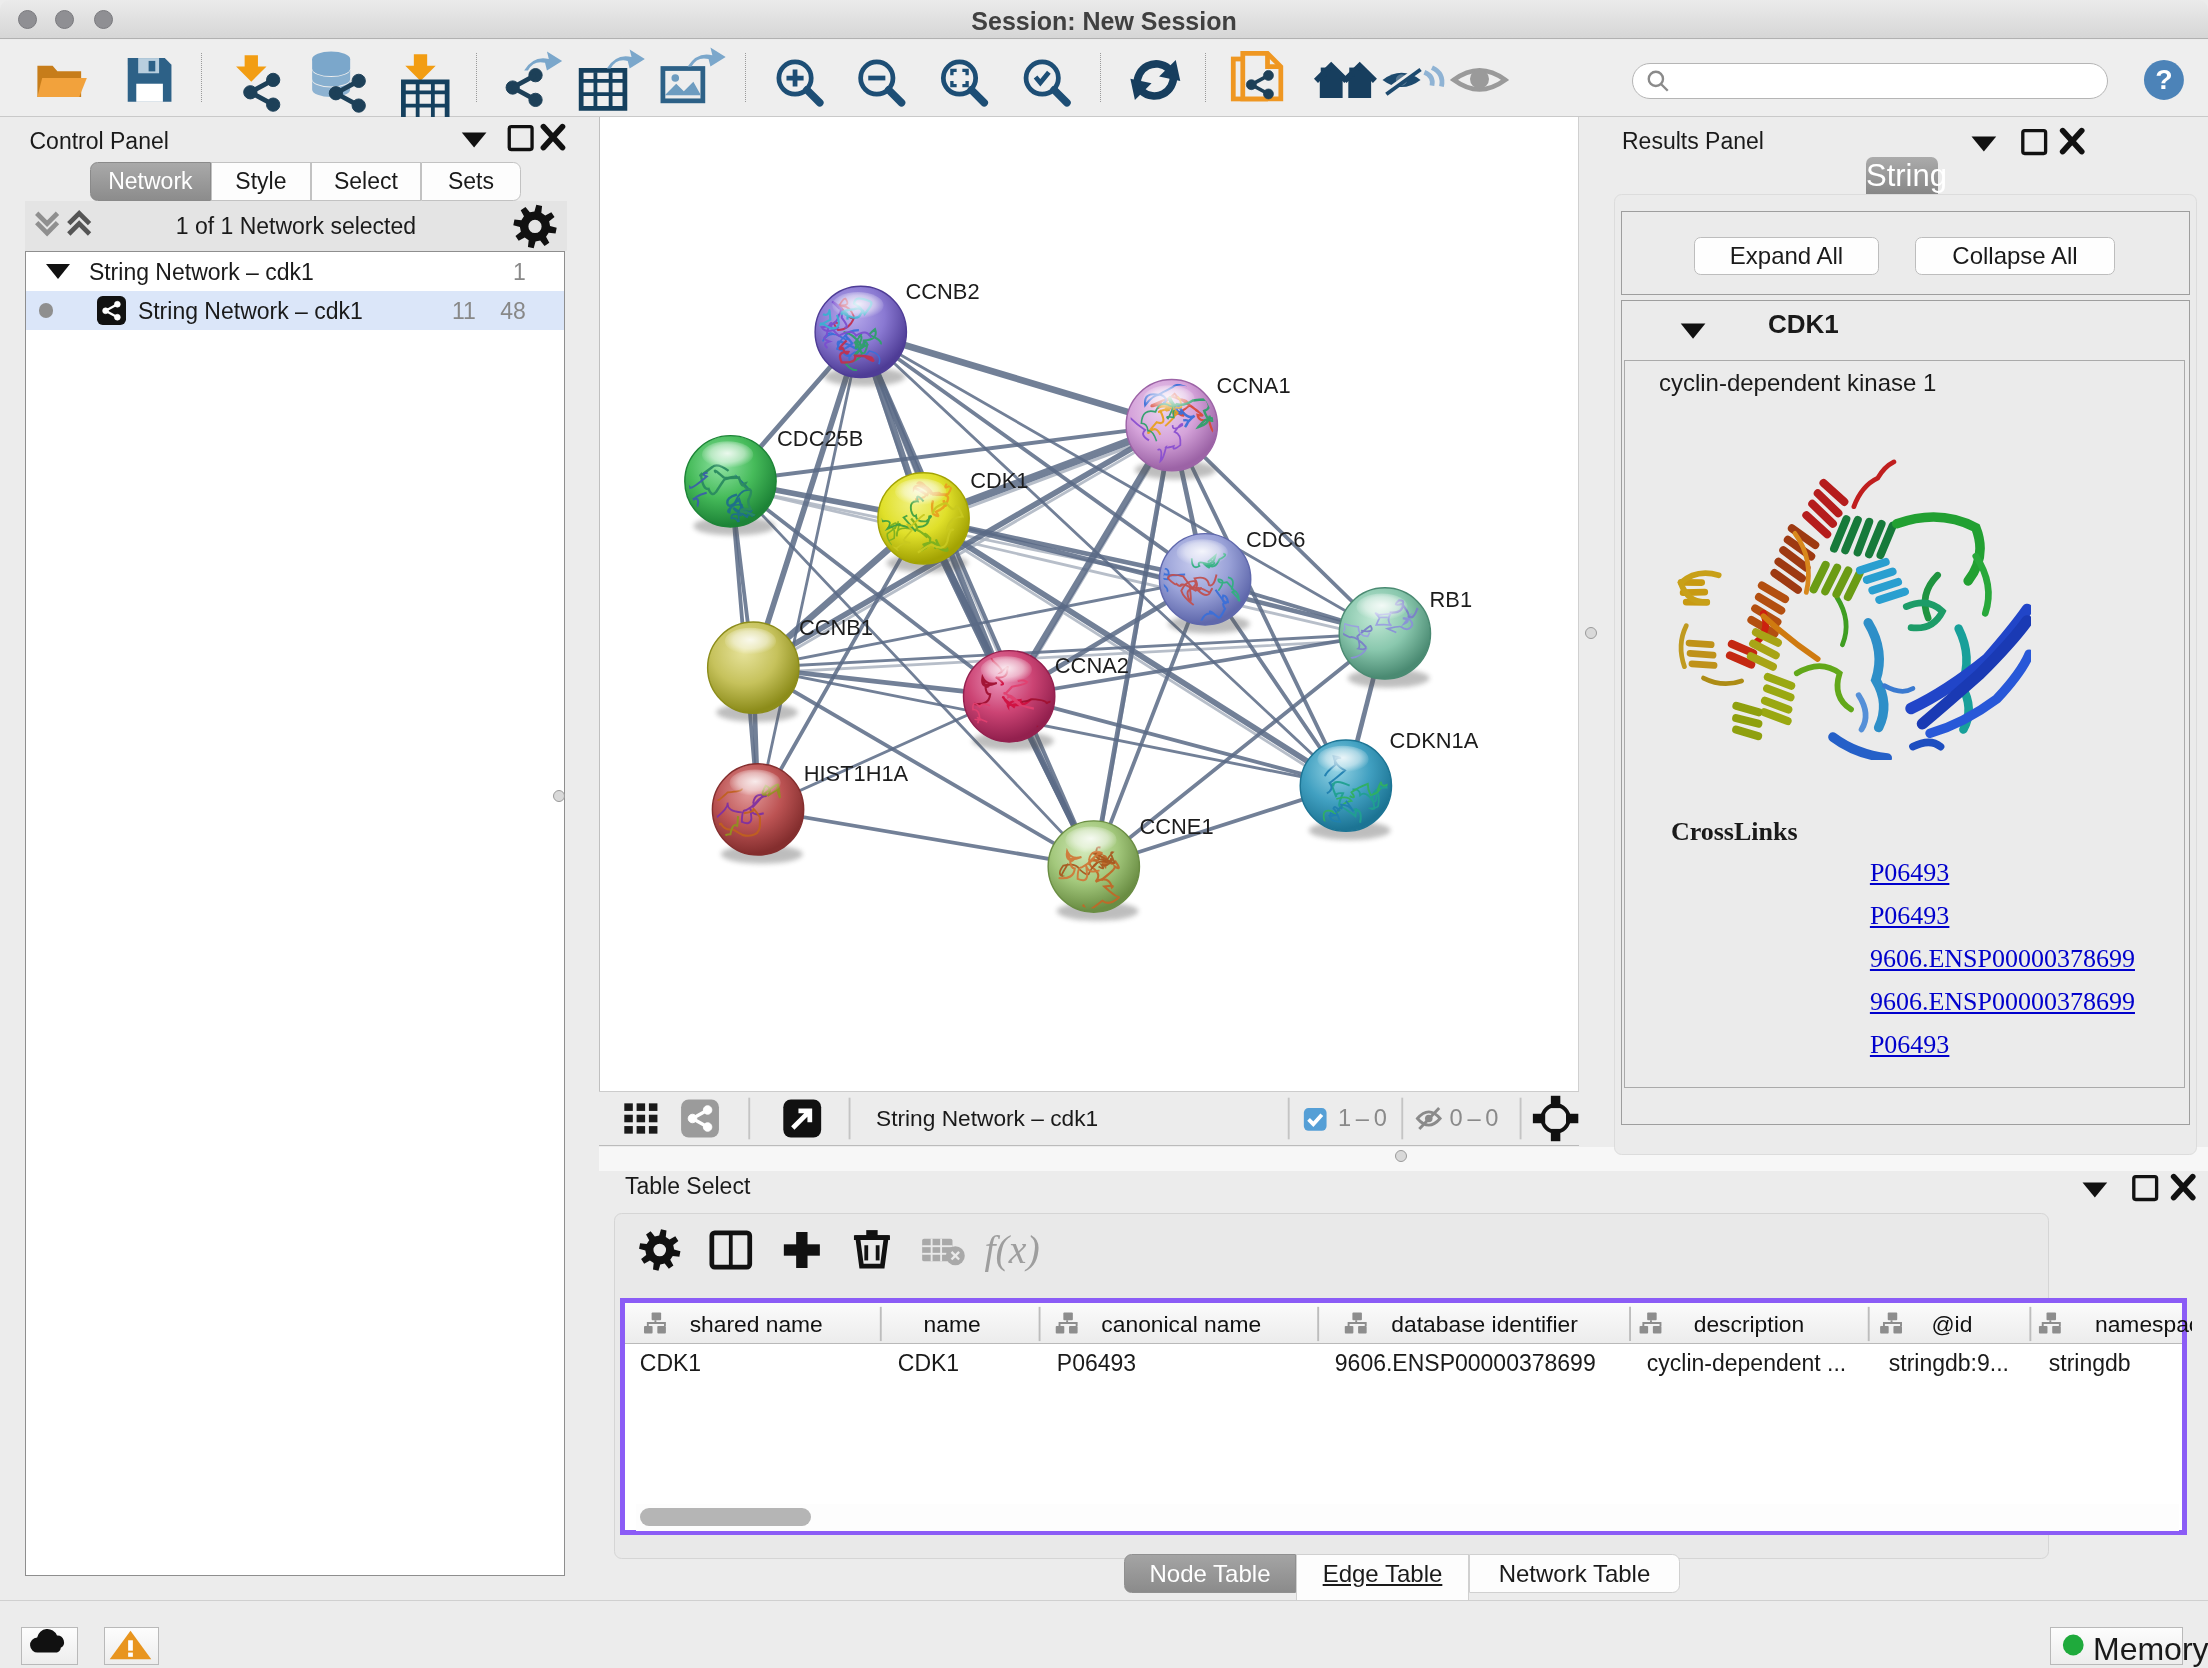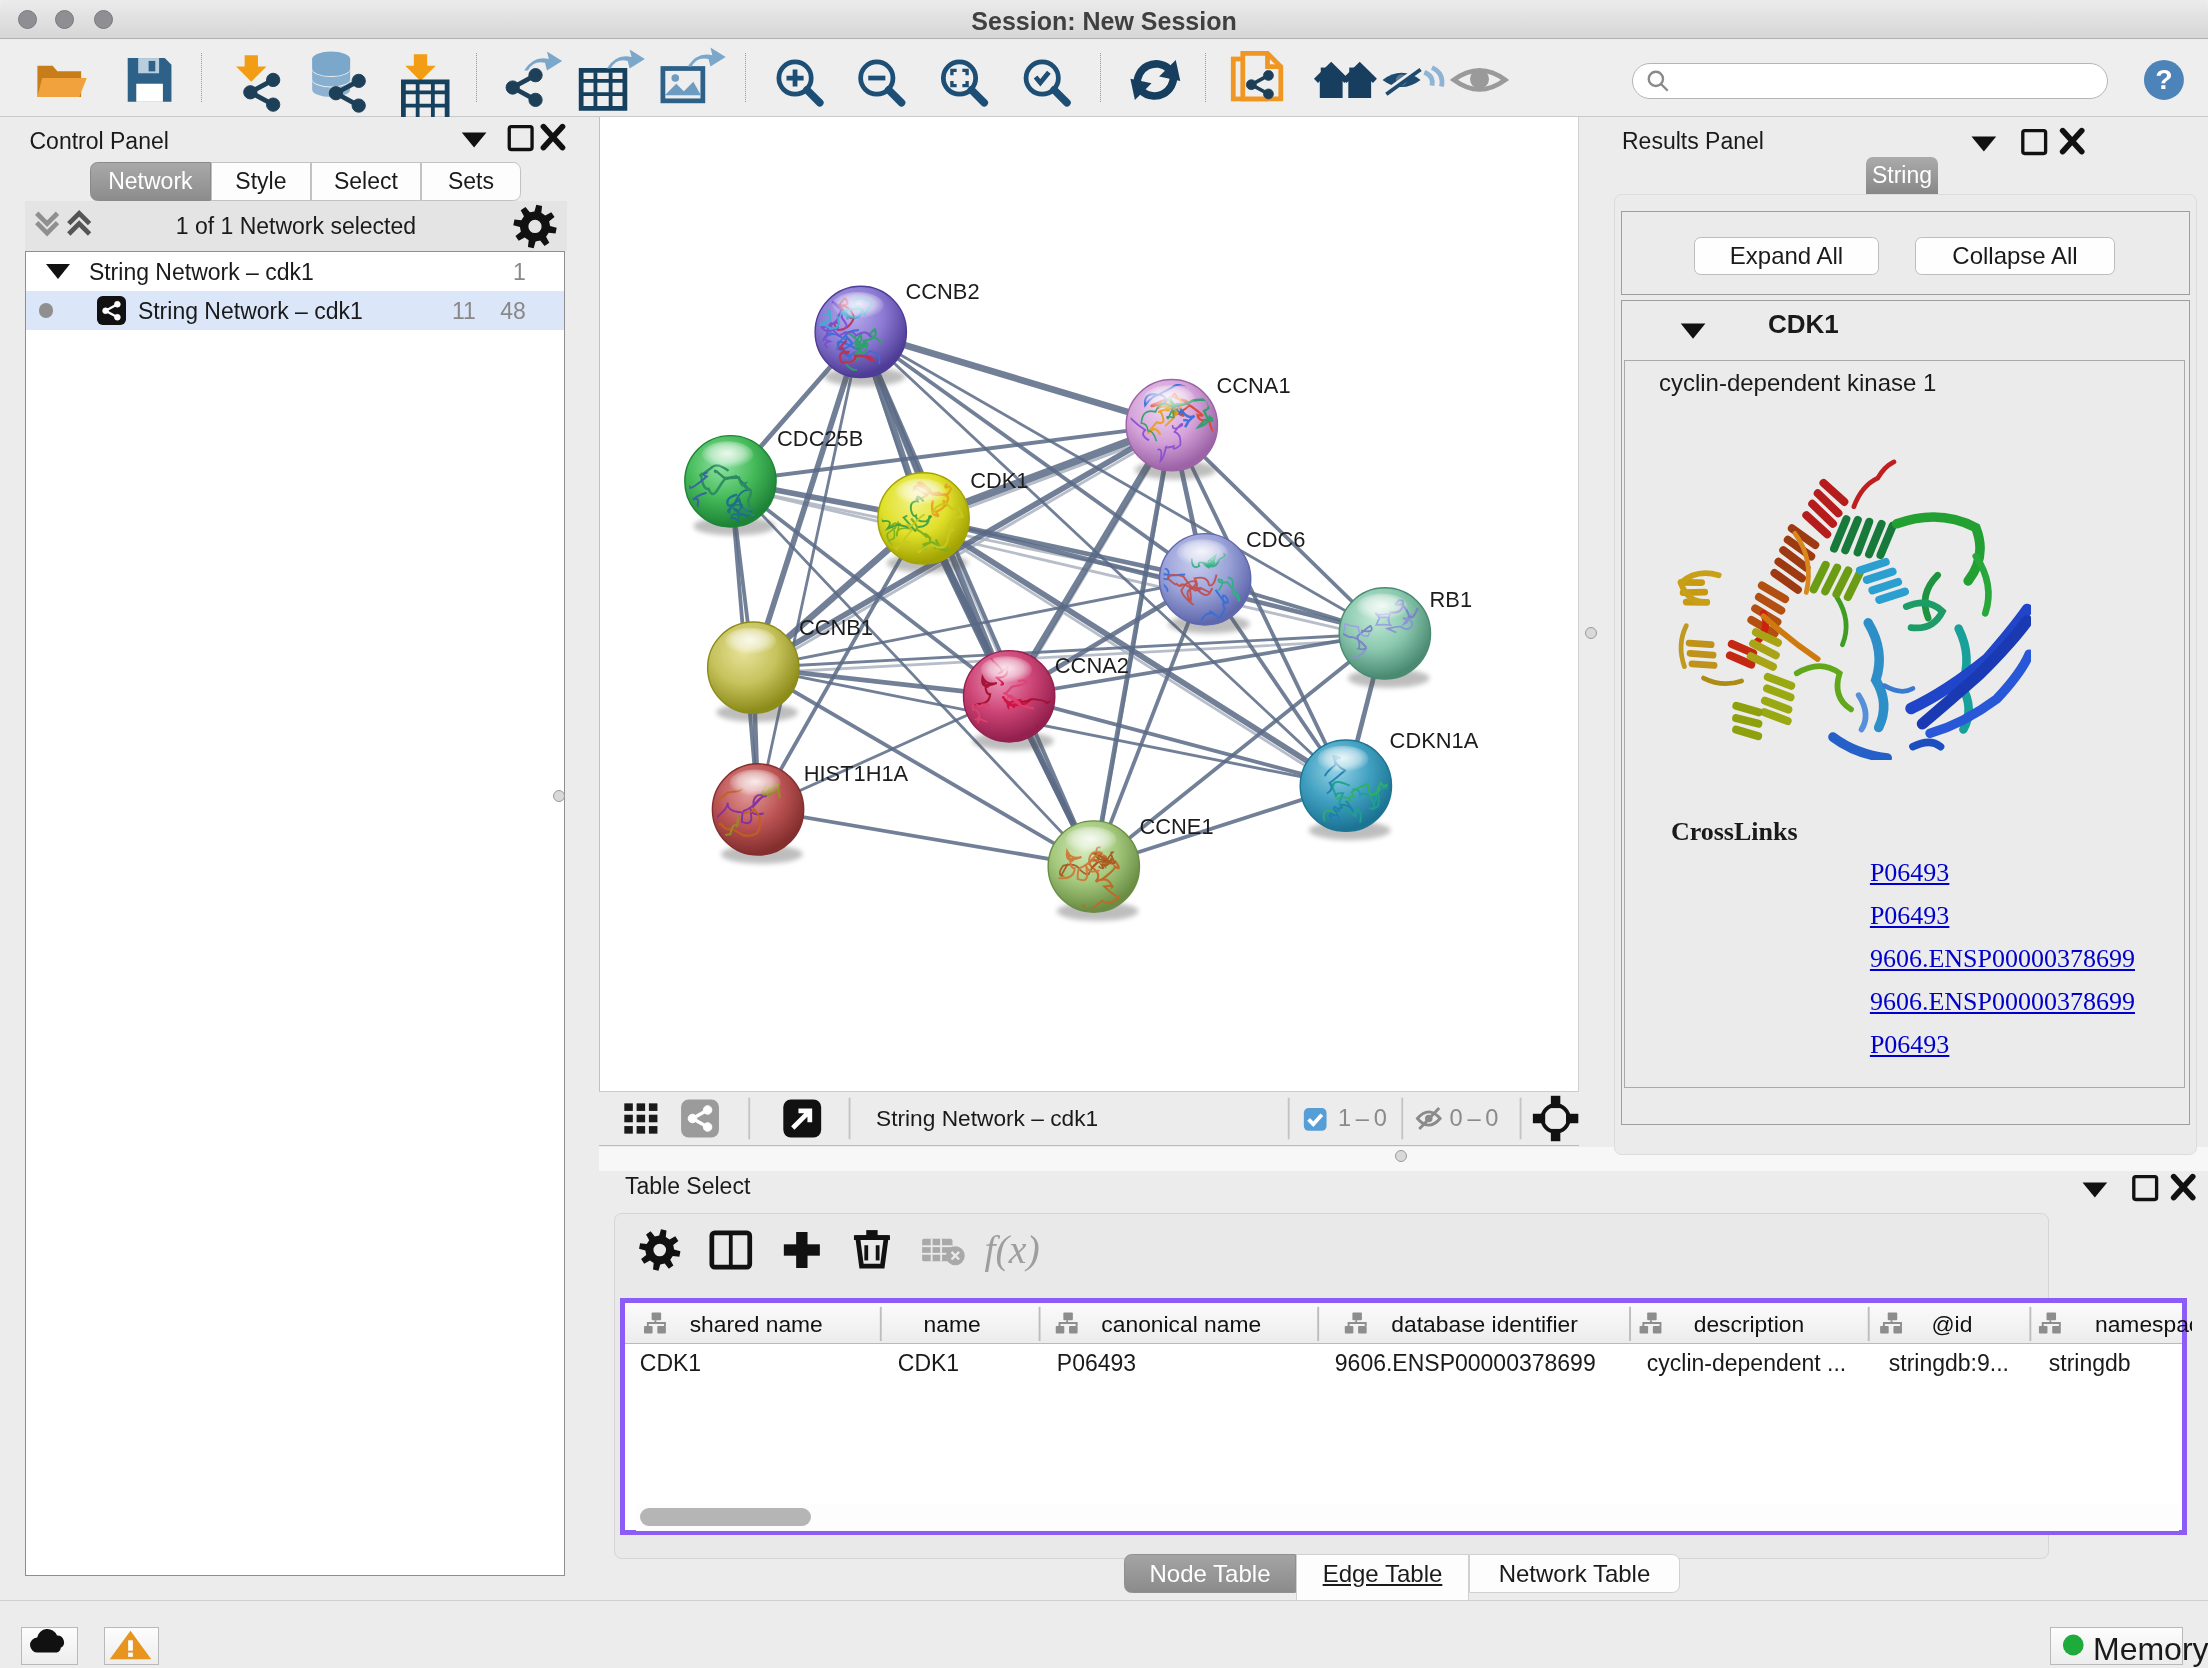--- a/index.html
+++ b/index.html
@@ -633,21 +633,21 @@
 <div class="abs" style="left:1395px;top:1150px;width:12.4px;height:12.4px;border-radius:50%;background:#d9d9d9;border:1px solid #9a9a9a;"></div>
 
 <div class="abs" id="resultspanel">
   <div class="paneltitle" style="position:absolute;left:19px;top:10.5px;">Results Panel</div>
   <svg width="133" height="38" style="position:absolute;left:359px;top:7.6px" viewBox="0 0 140 40">
     <path d="M10 12 l13 16 13 -16 z" fill="#111"></path>
     <rect x="64" y="6" width="24" height="24" fill="none" stroke="#111" stroke-width="3.5" rx="2"></rect>
     <path d="M106 6 L126 28 M126 6 L106 28" stroke="#111" stroke-width="6" stroke-linecap="round"></path>
   </svg>
 
-  <div style="position:absolute;left:263px;top:40px;width:72px;height:37px;background:linear-gradient(#ababab,#878787);border-radius:6.7px 6.7px 0 0;color:#fff;font-size:23px;text-align:center;line-height:37px;">String</div>
+  <div style="position:absolute;left:263px;top:40px;width:72px;height:37px;background:linear-gradient(#ababab,#878787);border-radius:6.7px 6.7px 0 0;color:#fff;font-size:31px;text-align:center;line-height:37px;">String</div>
   <div style="position:absolute;left:11.4px;top:77px;width:583px;height:961px;background:#ebebeb;border:1px solid #dcdcdc;border-radius:7.6px;"></div>
 
   <div style="position:absolute;left:18px;top:94px;width:569px;height:84px;border:1.9px solid #9e9e9e;background:#ebebeb;">
     <div style="position:absolute;left:72px;top:25px;width:185px;height:38px;background:#fefefe;border:1px solid #bdbdbd;border-radius:6.7px;font-size:24px;text-align:center;line-height:36px;">Expand All</div>
     <div style="position:absolute;left:293px;top:25px;width:200px;height:38px;background:#fefefe;border:1px solid #bdbdbd;border-radius:6.7px;font-size:24px;text-align:center;line-height:36px;">Collapse All</div>
   </div>
 
   <div style="position:absolute;left:18px;top:183px;width:569px;height:825px;border:1.9px solid #9e9e9e;background:#ebebeb;">
     <svg width="38" height="28.5" style="position:absolute;left:53px;top:15px" viewBox="0 0 40 30">
         <path d="M6 8 l13 16 13 -16 z" fill="#111"></path>

